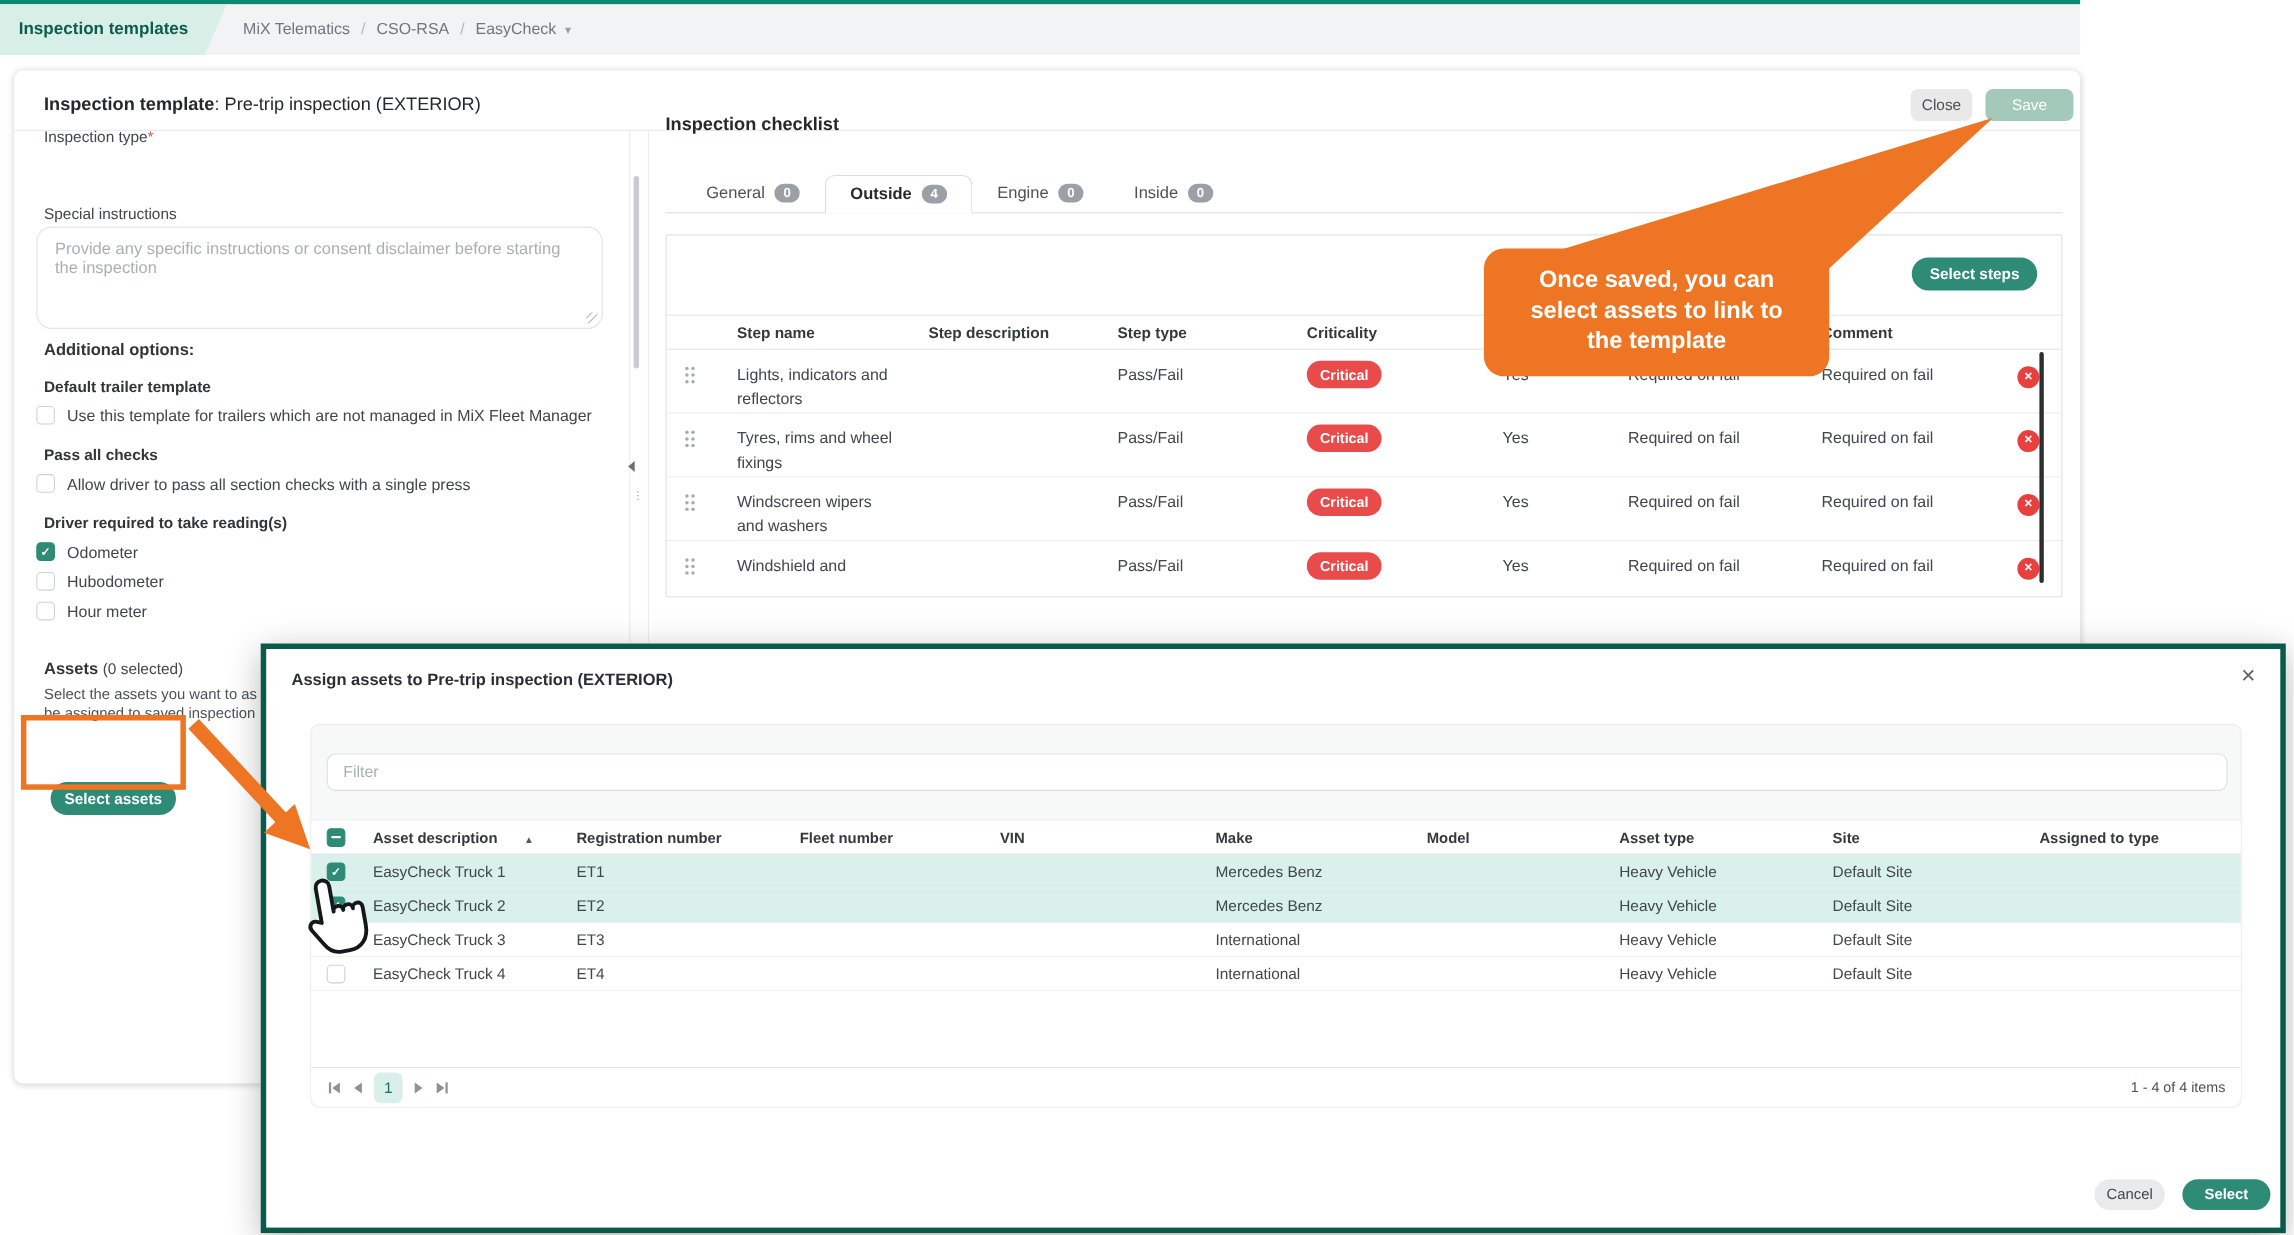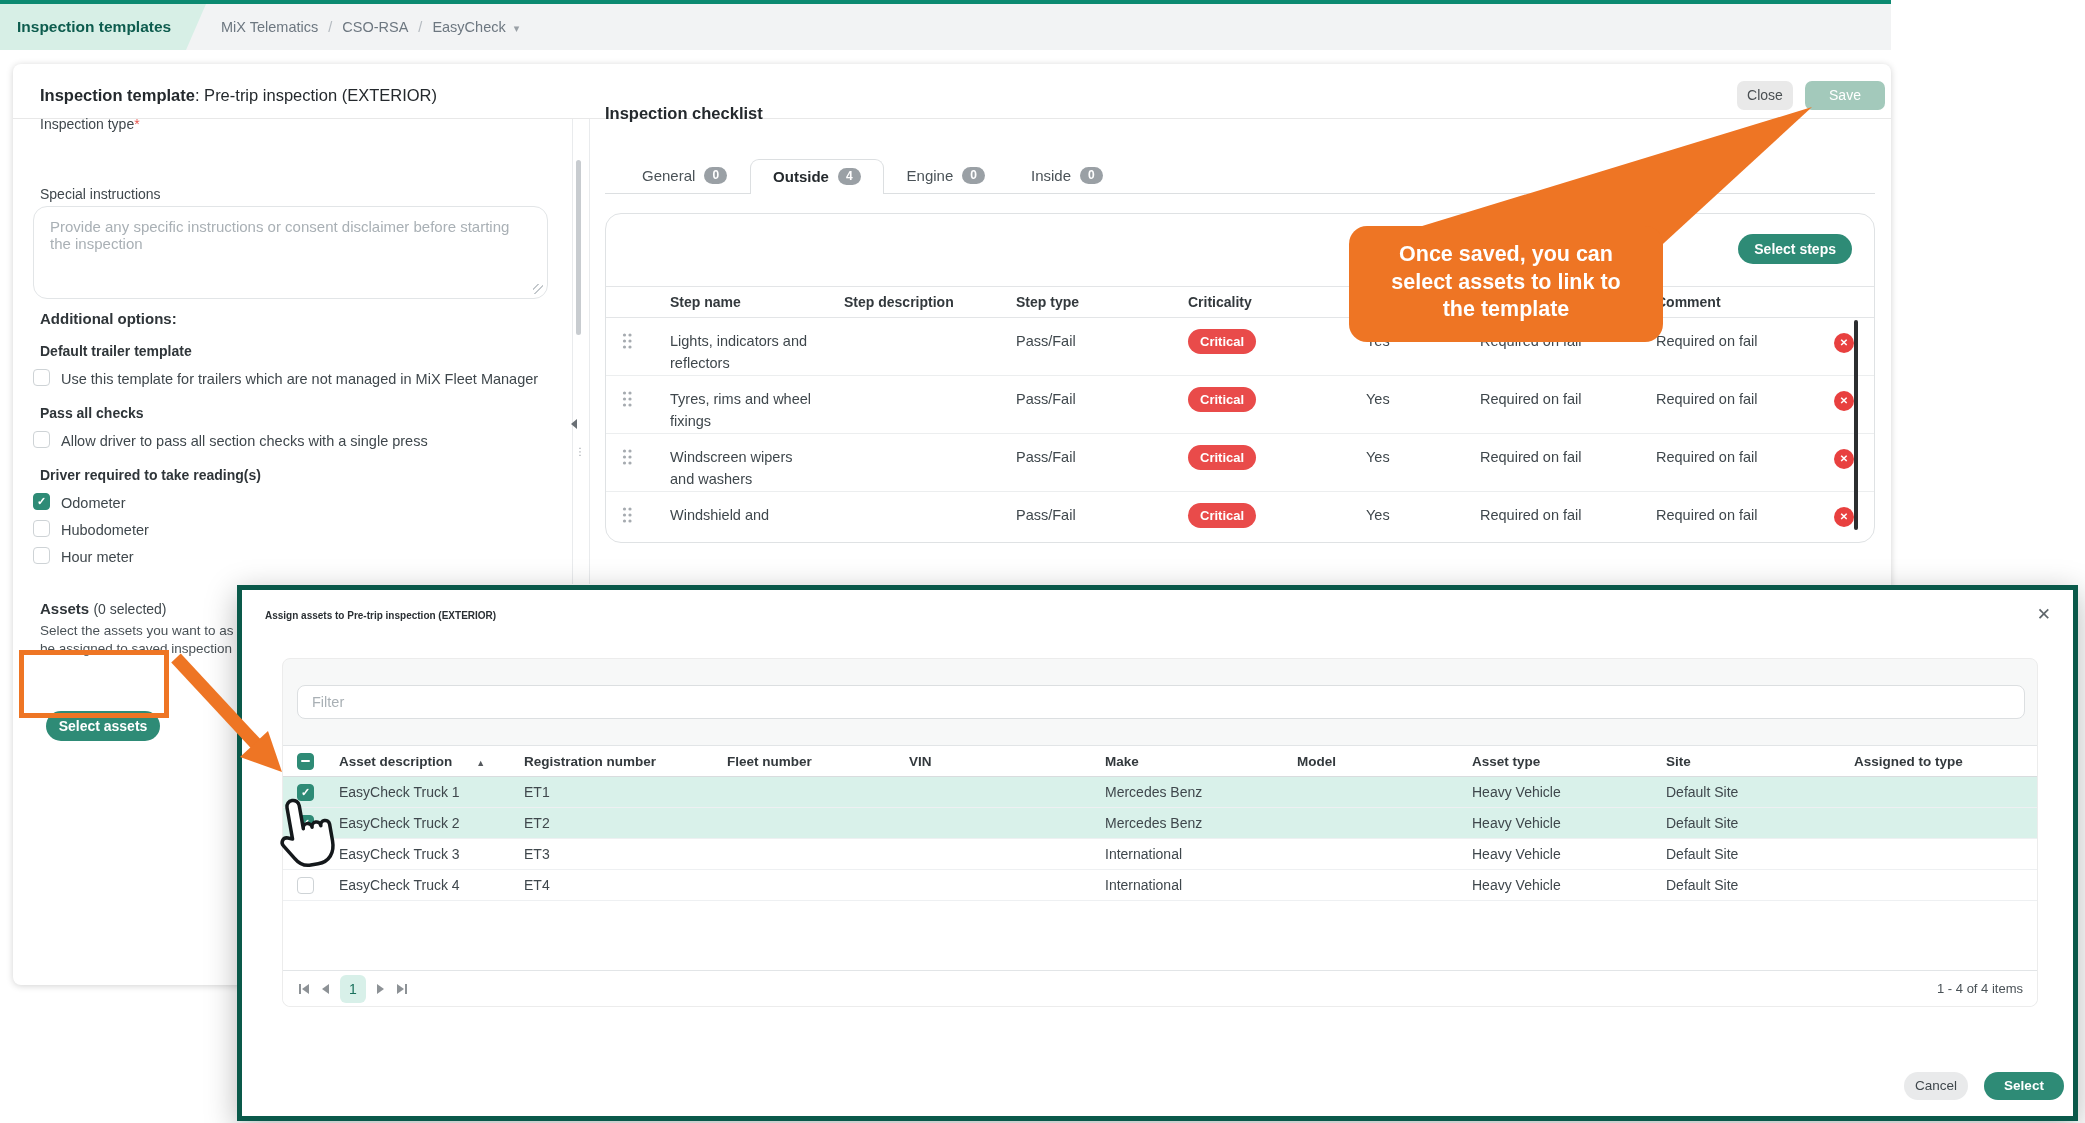--- a/index.html
+++ b/index.html
@@ -73,21 +73,21 @@
 
   
   #checklist-heading { left:592px; top:40px; font-size:16.5px; font-weight:bold; color:#24292d; }
   #checklist-desc { left:592px; top:58px; width:1245px; font-size:14.5px; color:#4a5257; }
   #tabs { left:592px; top:95px; width:1270px; height:35px; border-bottom:1px solid #dcdfe1; display:flex; align-items:flex-end; padding-left:14px; }
   .tab { display:flex; align-items:center; gap:9px; padding:8px 22px 9px; font-size:15px; color:#4a5257; cursor:pointer;
       border:1px solid transparent; border-bottom:none; }
   .tab.active { background:#fff; border-color:#dcdfe1; border-radius:9px 9px 0 0; font-weight:bold; color:#24292d; margin-bottom:-1px;justify-content:flex-end; }
   .tab-badge { background:#9aa0a5; color:#fff; font-size:12px; font-weight:bold; border-radius:10px; padding:2px 8px; line-height:13px; }
 
-  #checklist-card { left:592px; top:149px; width:1270px; height:330px; border:1px solid #dfe2e4; border-radius:16px; background:#fff; overflow:hidden; }
+  #checklist-card { left:592px; top:149px; width:1270px; height:330px; border:1px solid #dfe2e4; border-radius:2px; background:#fff; overflow:hidden; }
   #select-steps-button { position:absolute; right:22px; top:20px; height:30px; padding:0 16px; background:#2e8b76; border-radius:15px;
       color:#fff; font-weight:bold; font-size:14px; line-height:30px; cursor:pointer; }
   #cl-head { position:absolute; left:0; top:72px; width:100%; height:32px; display:flex; padding-left:16px;
       border-top:1px solid #e3e5e7; border-bottom:1px solid #e3e5e7; align-items:center; }
   .cl-hcell { font-size:14px; font-weight:bold; color:#33393d; flex:0 0 auto; }
   #cl-rows { position:absolute; left:0; top:104px; width:100%; }
   .cl-row { display:flex; padding:12px 0 0 16px; height:58px; border-bottom:1px solid #ecEEef; border-bottom:1px solid #eceeef; }
   .cl-cell { font-size:14.5px; color:#3f474c; flex:0 0 auto; line-height:22px; }
   .drag-handle { cursor:grab; padding-top:3px; }
   .crit-pill { display:inline-block; min-width:66px; padding:0 12px; height:25px; background:#e94b4a; border-radius:13px;
@@ -100,21 +100,21 @@
   #callout { left:1349px; top:226px; width:314px; height:116px; background:#ee7524; border-radius:18px; z-index:20;
       color:#fff; font-weight:bold; font-size:21.5px; line-height:27.5px; text-align:center; padding-top:15px; }
   .overlay-svg { left:0; top:0; width:2085px; height:1123px; pointer-events:none; }
   #wedge-svg { z-index:19; }
   #arrow-svg { z-index:70; }
   #hand-svg { z-index:71; }
 
   
   #assign-modal { left:237px; top:585px; width:1841px; height:536px; background:#fff; border:5px solid #0a594a; z-index:50;
       box-shadow:0 8px 30px rgba(0,0,0,.28); }
-  #modal-title { left:23px; top:20px; font-size:10px; font-weight:bold; color:#2a2f33; }
+  #modal-title { left:23px; top:20px; font-size:15px; font-weight:bold; color:#2a2f33; }
   #modal-close { right:22px; top:14px; font-size:17px; color:#5f666b; cursor:pointer; }
   #modal-panel { left:40px; top:68px; width:1756px; height:349px; background:#f7f8f8; border:1px solid #ececec; border-radius:8px; }
   #filter-input { position:absolute; left:14px; top:26px; width:1728px; height:34px; border:1px solid #dcdfe1; border-radius:8px;
       padding:0 14px; font-family:"Liberation Sans",sans-serif; font-size:14.5px; color:#3f474c; outline:none; background:#fff; }
   #filter-input::placeholder { color:#a9b0b5; }
   #md-table { position:absolute; left:0; top:66px; width:100%; bottom:0; background:#fff; border-top:1px solid #e2e5e7; border-radius:0 0 8px 8px;margin-top:20px; }
   #md-head { display:flex; height:31px; align-items:center; border-bottom:1px solid #d9dcde; }
   .md-hcell { font-size:13.5px; font-weight:bold; color:#33393d; flex:0 0 auto; cursor:pointer; }
   .md-cb-cell { flex:0 0 auto; display:flex; padding-left:14px; }
   .md-row { display:flex; height:31px; align-items:center; border-bottom:1px solid #eef0f2; cursor:pointer; }

